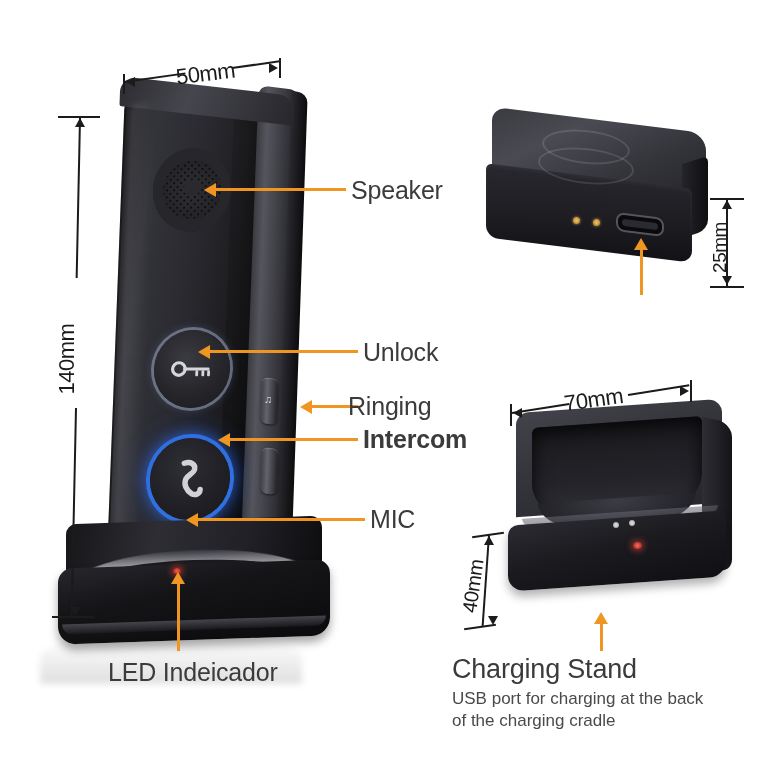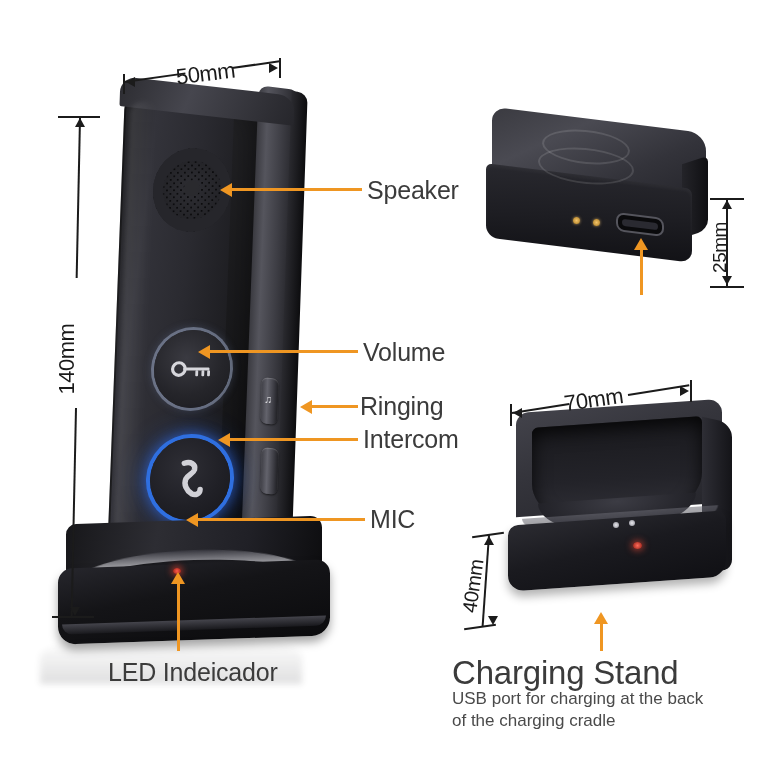--- a/index.html
+++ b/index.html
@@ -327,39 +327,39 @@
   <div class="abs" style="left:52px;top:108px;width:52px;height:520px;">
     <div class="dimline h" style="left:6px;top:8px;width:42px;"></div>
     <div class="dimline h" style="left:0px;top:508px;width:42px;"></div>
     <div class="dimline v" style="left:27px;top:10px;height:160px;transform:rotate(1.2deg);transform-origin:top center;"></div>
     <div class="dimline v" style="left:23px;top:300px;height:208px;transform:rotate(1.2deg);transform-origin:top center;"></div>
     <div class="dah dah-up" style="left:23px;top:10px;"></div>
     <div class="dah dah-down" style="left:18px;top:499px;"></div>
     <span class="lbl dim-label" style="left:-20px;top:240px;transform:rotate(-90deg);transform-origin:center center;">140mm</span>
   </div>
 
-  <div class="abs" style="left:220px;top:178px;width:250px;height:34px;text-align:right;">
+  <div class="abs" style="left:204px;top:178px;width:250px;height:34px;text-align:right;">
     <div class="arrowhead ah-left" style="left:0px;top:5px;"></div>
     <div class="leader" style="left:11px;top:10px;width:131px;"></div>
     <span class="lbl callout-label" style="left:147px;top:0px;">Speaker</span>
   </div>
 
   <div class="abs" style="left:198px;top:340px;width:260px;height:34px;">
     <div class="arrowhead ah-left" style="left:0px;top:5px;"></div>
     <div class="leader" style="left:11px;top:10px;width:149px;"></div>
-    <span class="lbl callout-label" style="left:165px;top:0px;">Volume</span>
+    <span class="lbl callout-label" style="left:165px;top:0px;">Unlock</span>
   </div>
 
   <div class="abs" style="left:300px;top:395px;width:190px;height:32px;">
     <div class="arrowhead ah-left" style="left:0px;top:5px;"></div>
     <div class="leader" style="left:11px;top:10px;width:47px;"></div>
-    <span class="lbl callout-label" style="left:60px;top:-1px;text-align:right;">Ringing</span>
-  </div>
-
-  <div class="abs" style="left:218px;top:428px;width:260px;height:32px;">
+    <span class="lbl callout-label" style="left:48px;top:-1px;text-align:right;">Ringing</span>
+  </div>
+
+  <div class="abs" style="left:218px;top:428px;width:260px;height:32px;font-weight:bold;">
     <div class="arrowhead ah-left" style="left:0px;top:5px;"></div>
     <div class="leader" style="left:11px;top:10px;width:129px;"></div>
     <span class="lbl callout-label" style="left:145px;top:-1px;">Intercom</span>
   </div>
 
 
   <div class="abs" style="left:100px;top:572px;width:260px;height:120px;">
     <div class="arrowhead ah-up" style="left:71px;top:0px;"></div>
     <div class="leader-v" style="left:77px;top:11px;height:68px;"></div>
     <span class="lbl callout-label" style="left:8px;top:88px;">LED Indeicador</span>
@@ -423,18 +423,18 @@
     <div class="dimline h" style="left:2px;top:98px;width:32px;transform:rotate(-8deg);"></div>
     <div class="dimline v" style="left:26px;top:7px;height:92px;transform:rotate(4deg);transform-origin:top center;"></div>
     <div class="dah dah-up" style="left:22px;top:8px;"></div>
     <div class="dah dah-down" style="left:26px;top:88px;"></div>
     <span class="lbl dim-label" style="left:-16px;top:48px;font-size:20px;transform:rotate(-82deg);transform-origin:center center;">40mm</span>
   </div>
 
   <div class="abs" style="left:452px;top:612px;width:300px;height:110px;">
     <div class="arrowhead ah-up" style="left:142px;top:0px;"></div>
     <div class="leader-v" style="left:148px;top:11px;height:28px;"></div>
-    <span class="lbl callout-label" style="left:0px;top:44px;font-size:33px;">Charging Stand</span>
+    <span class="lbl callout-label" style="left:0px;top:44px;font-size:27px;">Charging Stand</span>
     <span class="lbl" style="left:0px;top:78px;font-size:17px;color:#4a4a4a;">USB port for charging at the back</span>
     <span class="lbl" style="left:0px;top:100px;font-size:17px;color:#4a4a4a;">of the charging cradle</span>
   </div>
 
 </div>
 
 </body></html>

